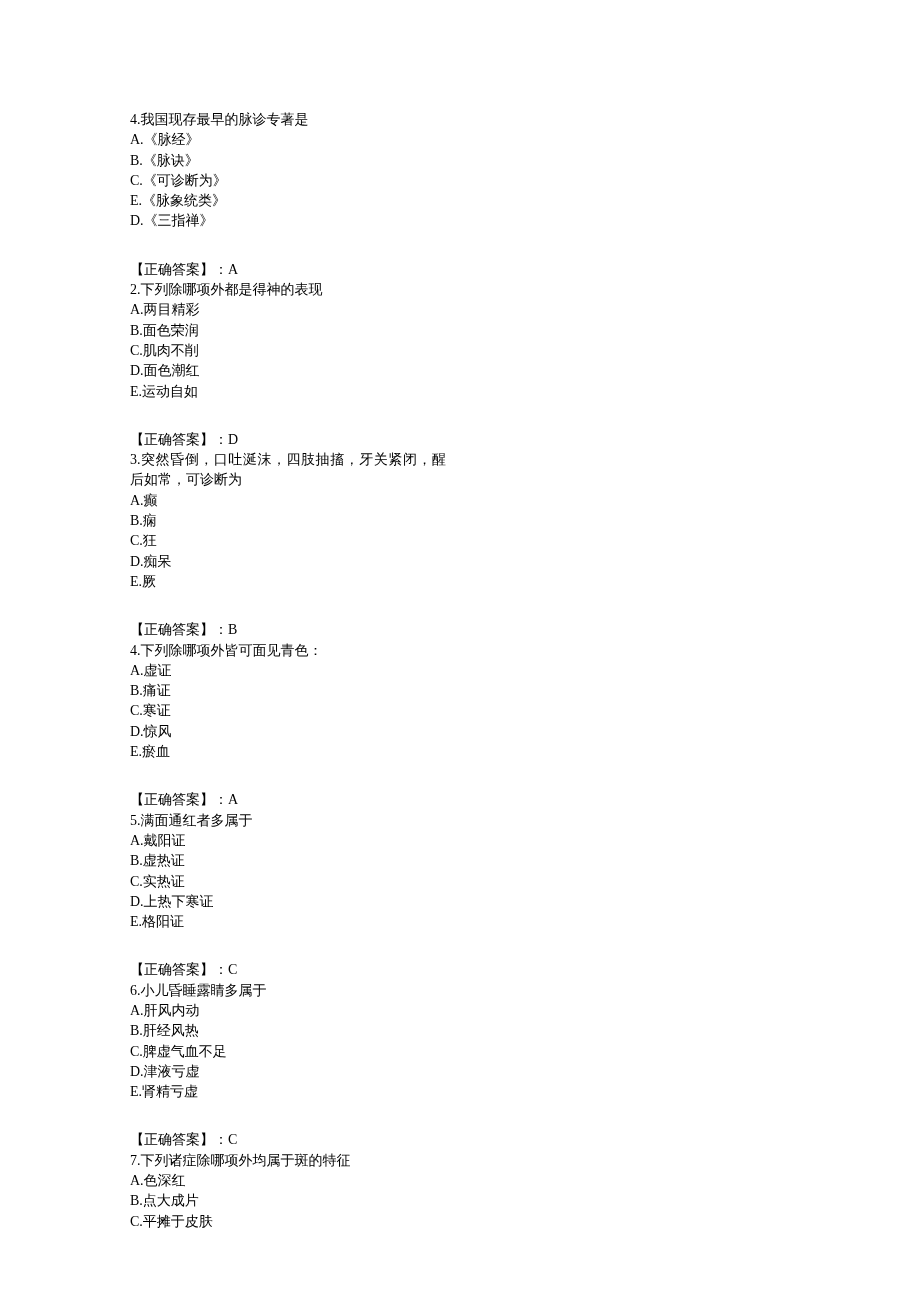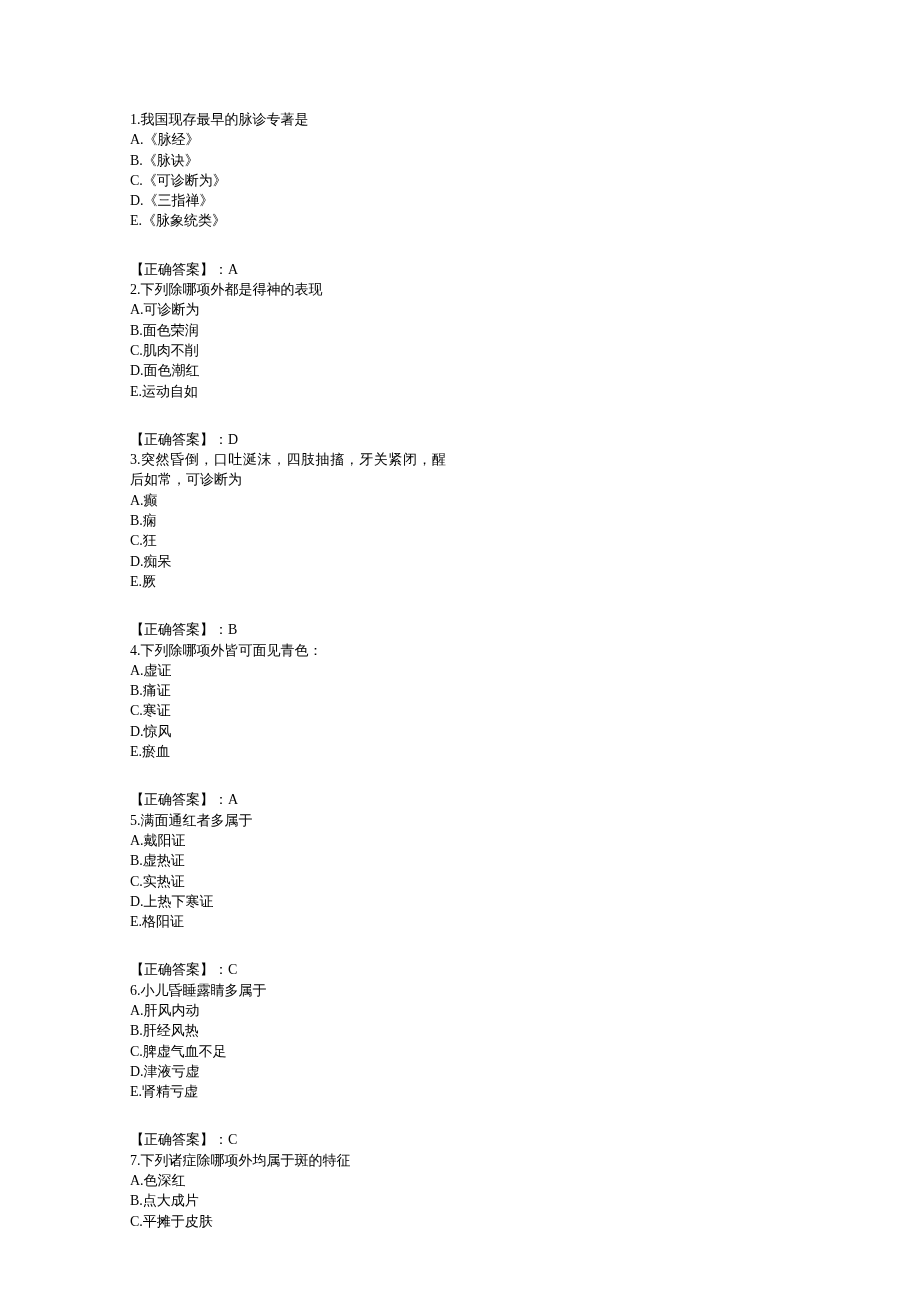--- a/index.html
+++ b/index.html
@@ -34,31 +34,31 @@
     }
     .question-text {
       text-align: justify;
     }
   </style>
 </head>
 <body>
 
 <div class="columns" id="content">
     <div class="question-block">
-      <div class="question-text">1.我国现存最早的脉诊专著是</div>
+      <div class="question-text">4.我国现存最早的脉诊专著是</div>
       <div class="line">A.《脉经》</div>
       <div class="line">B.《脉诀》</div>
       <div class="line">C.《可诊断为》</div>
+      <div class="line">E.《脉象统类》</div>
       <div class="line">D.《三指禅》</div>
-      <div class="line">E.《脉象统类》</div>
     </div>
     <div class="answer-block">
       <div class="line">【正确答案】：A</div>
       <div class="question-text">2.下列除哪项外都是得神的表现</div>
-      <div class="line">A.可诊断为</div>
+      <div class="line">A.两目精彩</div>
       <div class="line">B.面色荣润</div>
       <div class="line">C.肌肉不削</div>
       <div class="line">D.面色潮红</div>
       <div class="line">E.运动自如</div>
     </div>
     <div class="answer-block">
       <div class="line">【正确答案】：D</div>
       <div class="question-text">3.突然昏倒，口吐涎沫，四肢抽搐，牙关紧闭，醒后如常，可诊断为</div>
       <div class="line">A.癫</div>
       <div class="line">B.痫</div>

